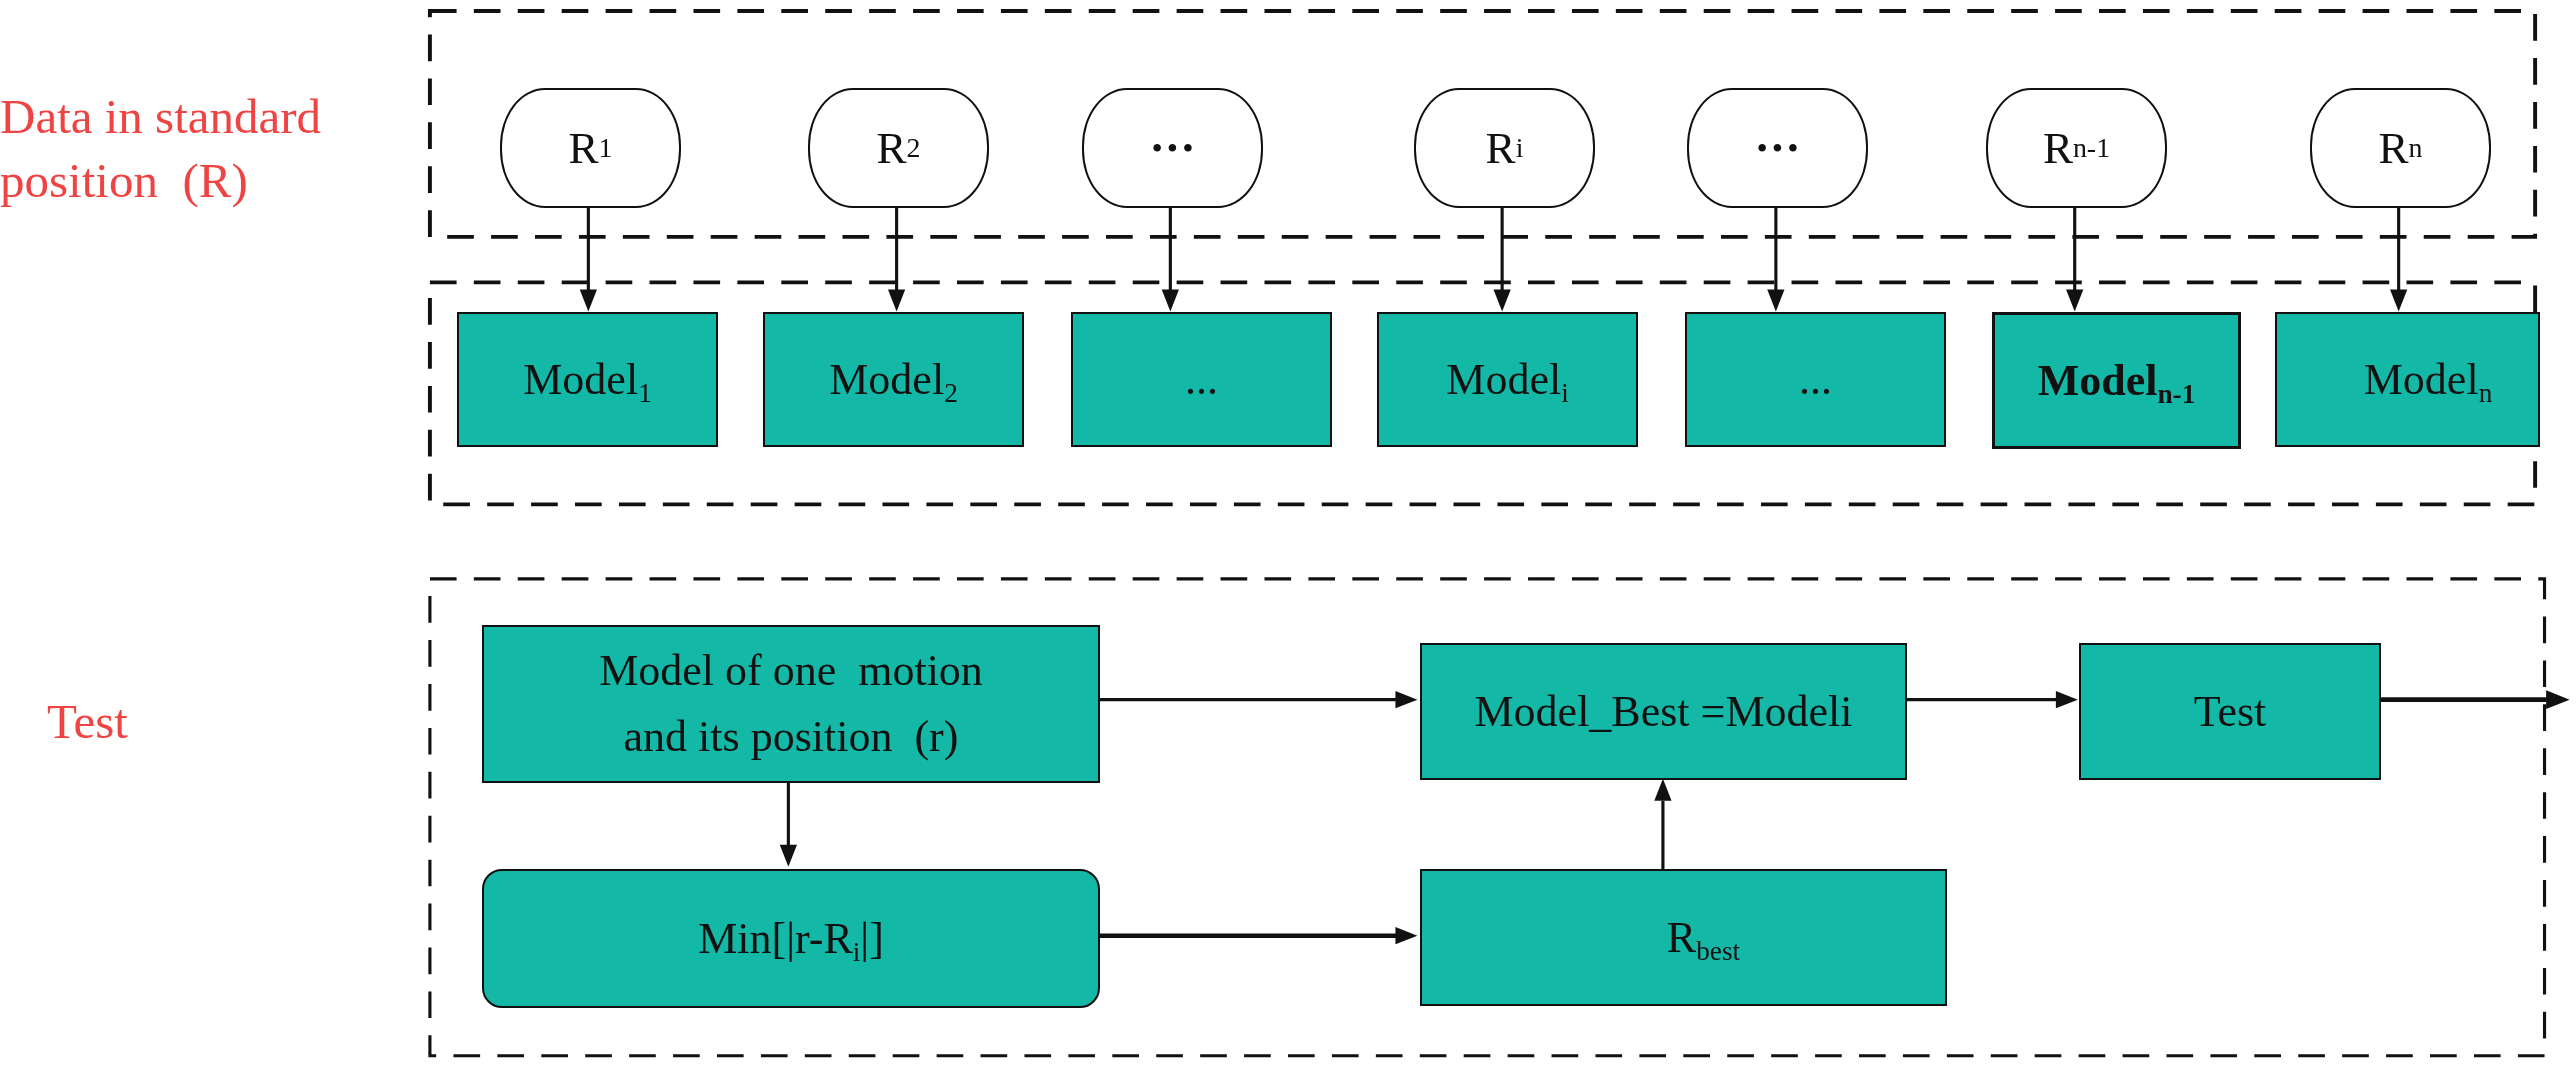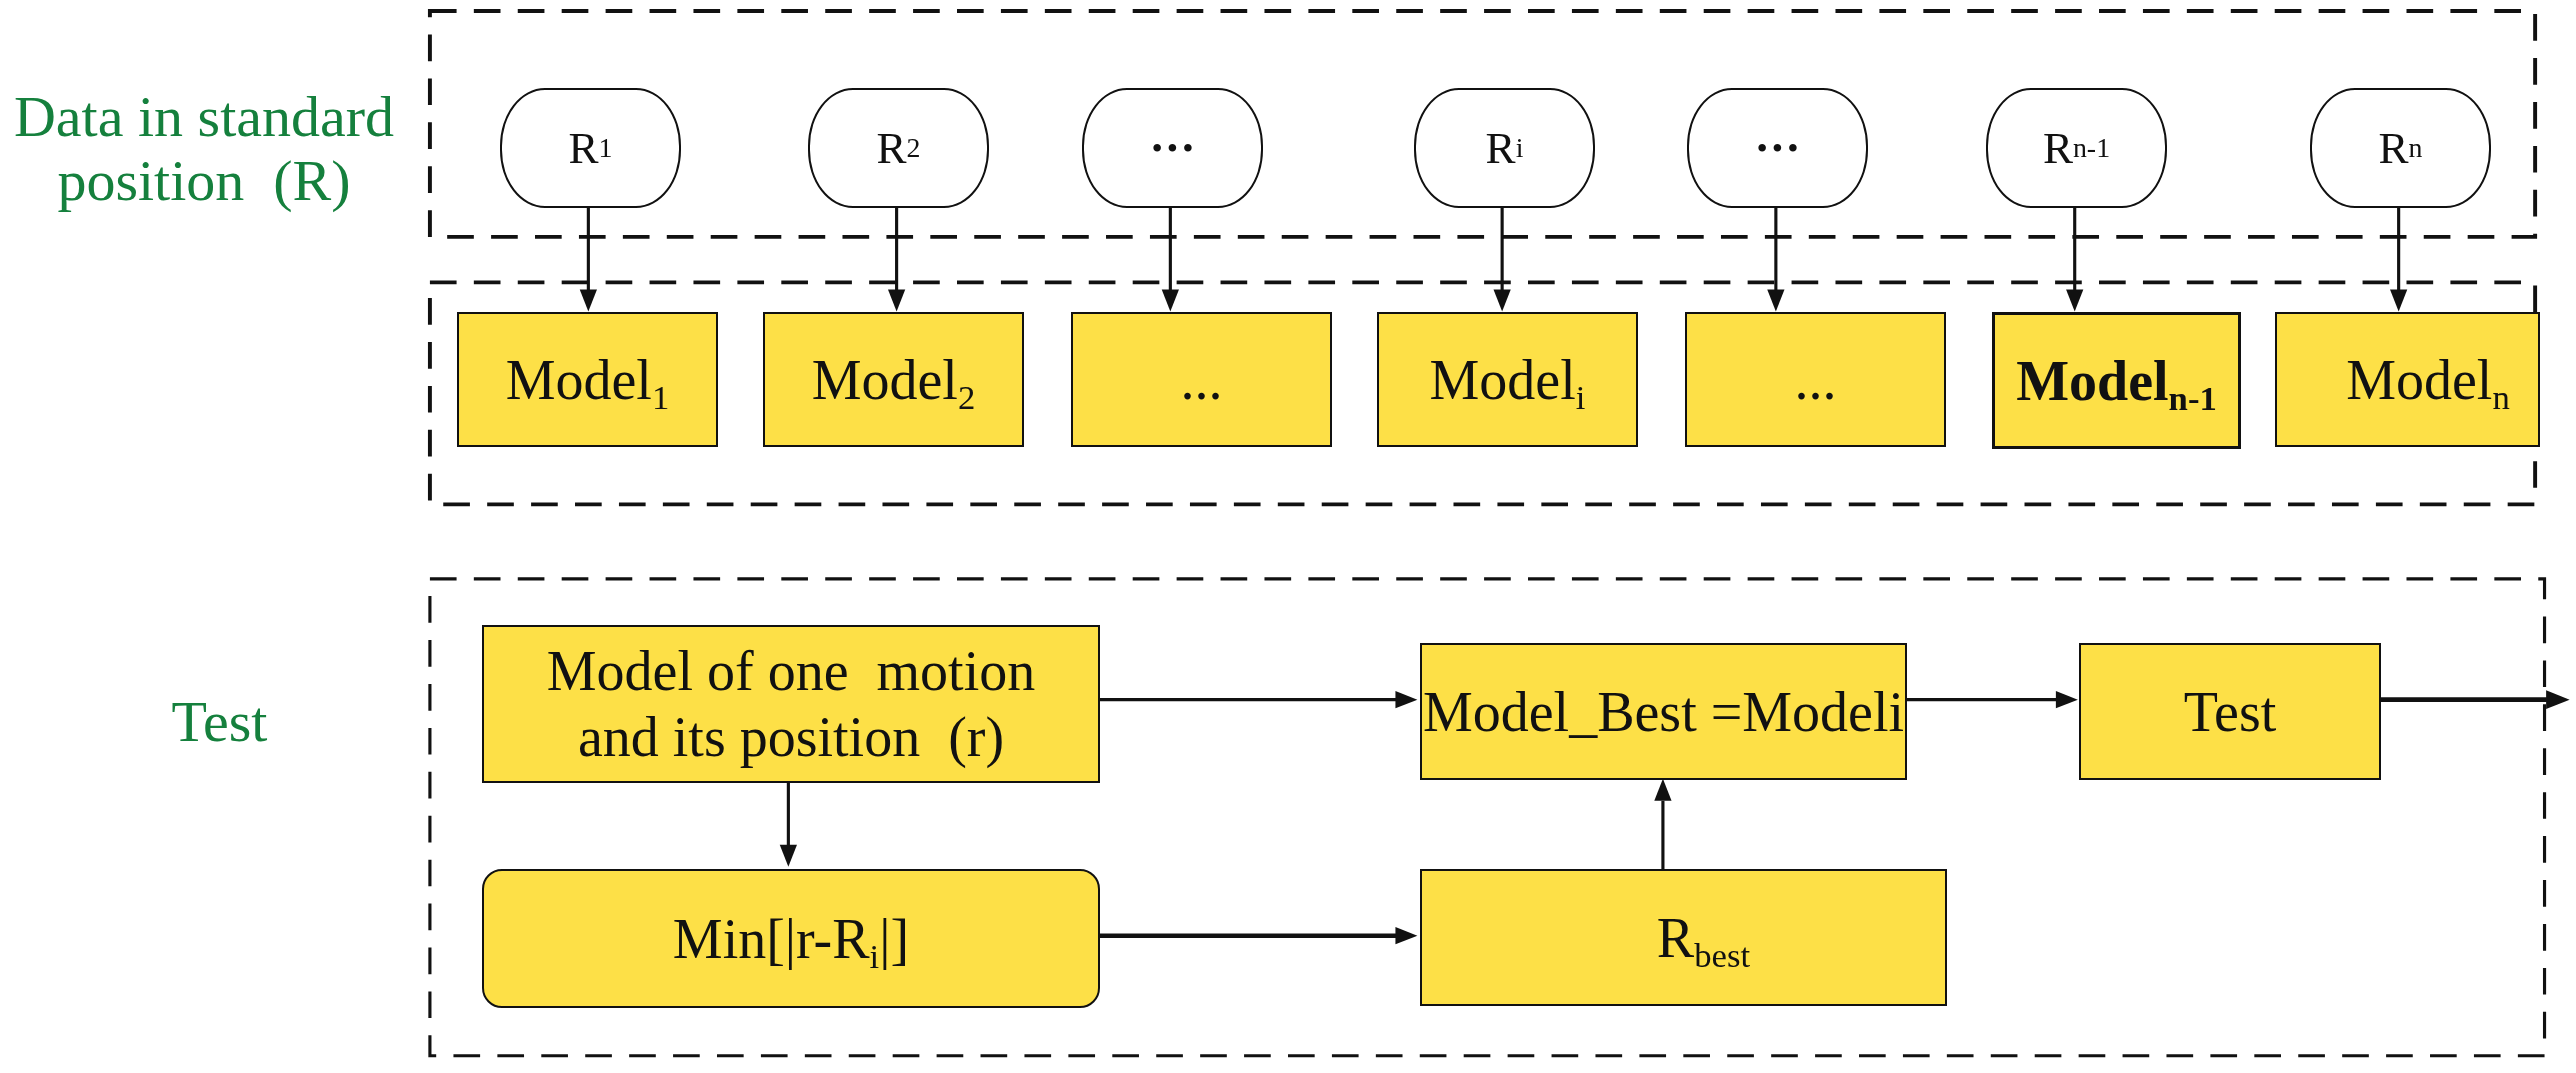--- a/index.html
+++ b/index.html
@@ -7,41 +7,40 @@
     position:relative;
     width:2576px;height:1073px;
     background:#ffffff;
     font-family:"Liberation Serif","DejaVu Serif",serif;
     color:#111111;
     overflow:hidden;
   }
   #wires{position:absolute;left:0;top:0;width:2576px;height:1073px;}
   .rowlabel{
     position:absolute;
-    text-align:center;
-    font-size:58px;
+    font-size:49px;
     line-height:64px;
-    color:#15803d;
+    color:#ef4444;
     white-space:pre-wrap;
   }
   .stadium{
     position:absolute;
     top:88px;width:177px;height:116px;
     border:2.4px solid #111111;
     border-radius:45px / 58px;
     background:#ffffff;
     display:flex;align-items:center;justify-content:center;
     font-size:45px;
   }
   .rect{
     position:absolute;
     border:2.4px solid #111111;
-    background:#fde047;
+    background:#14b8a6;
     display:flex;flex-direction:column;align-items:center;justify-content:center;
-    font-size:56px;line-height:66px;
+    font-size:44px;line-height:66px;
     text-align:center;
     white-space:pre-wrap;
   }
   .model{top:312px;height:131px;}
   .bold-border{border-width:3.9px;font-weight:bold;}
   .sub{font-size:.62em;vertical-align:-0.28em;line-height:0;}
   .dots-text{font-weight:bold;font-size:28px;letter-spacing:5.5px;text-indent:5.5px;}
 </style>
 </head>
 <body>

